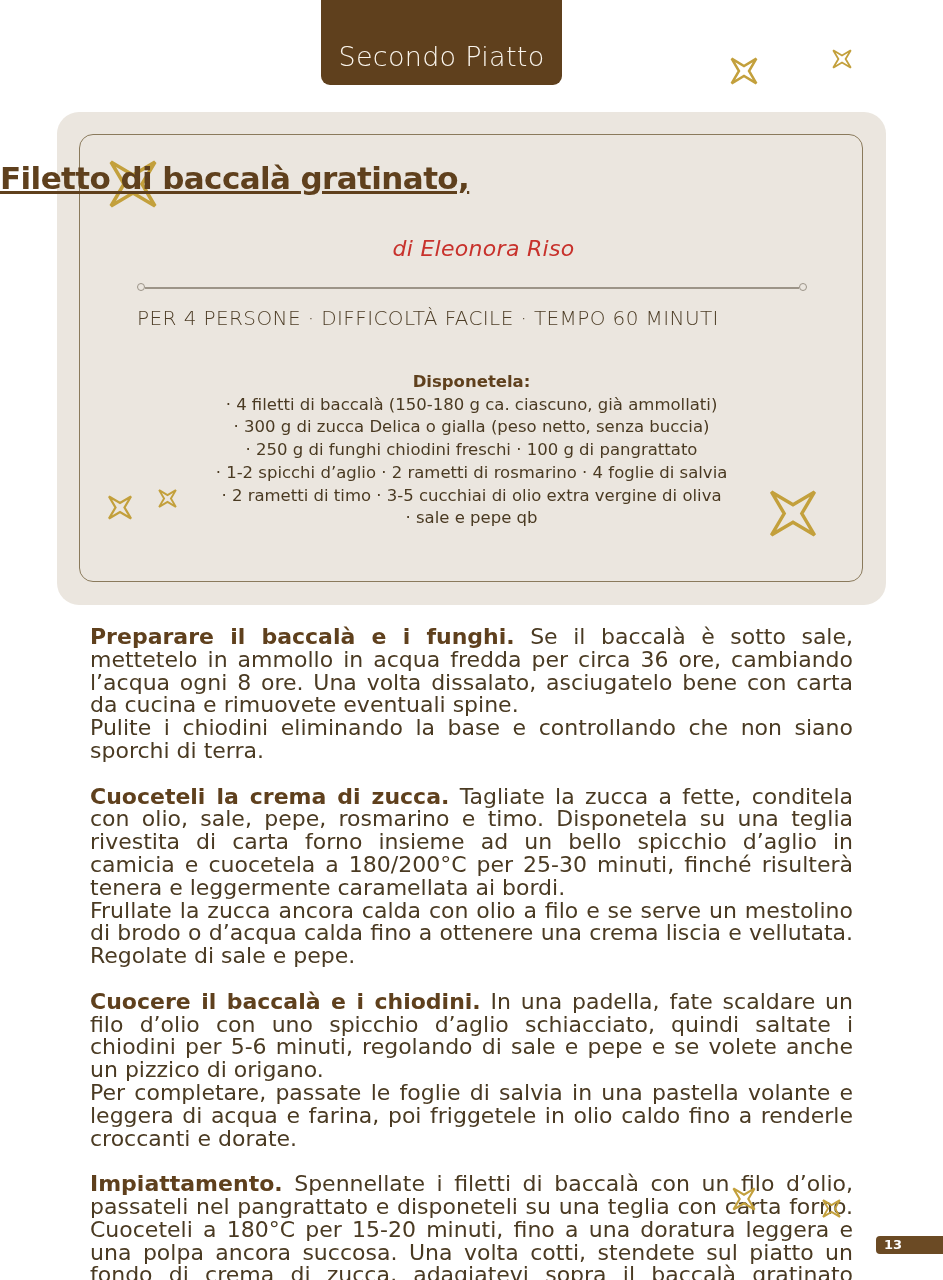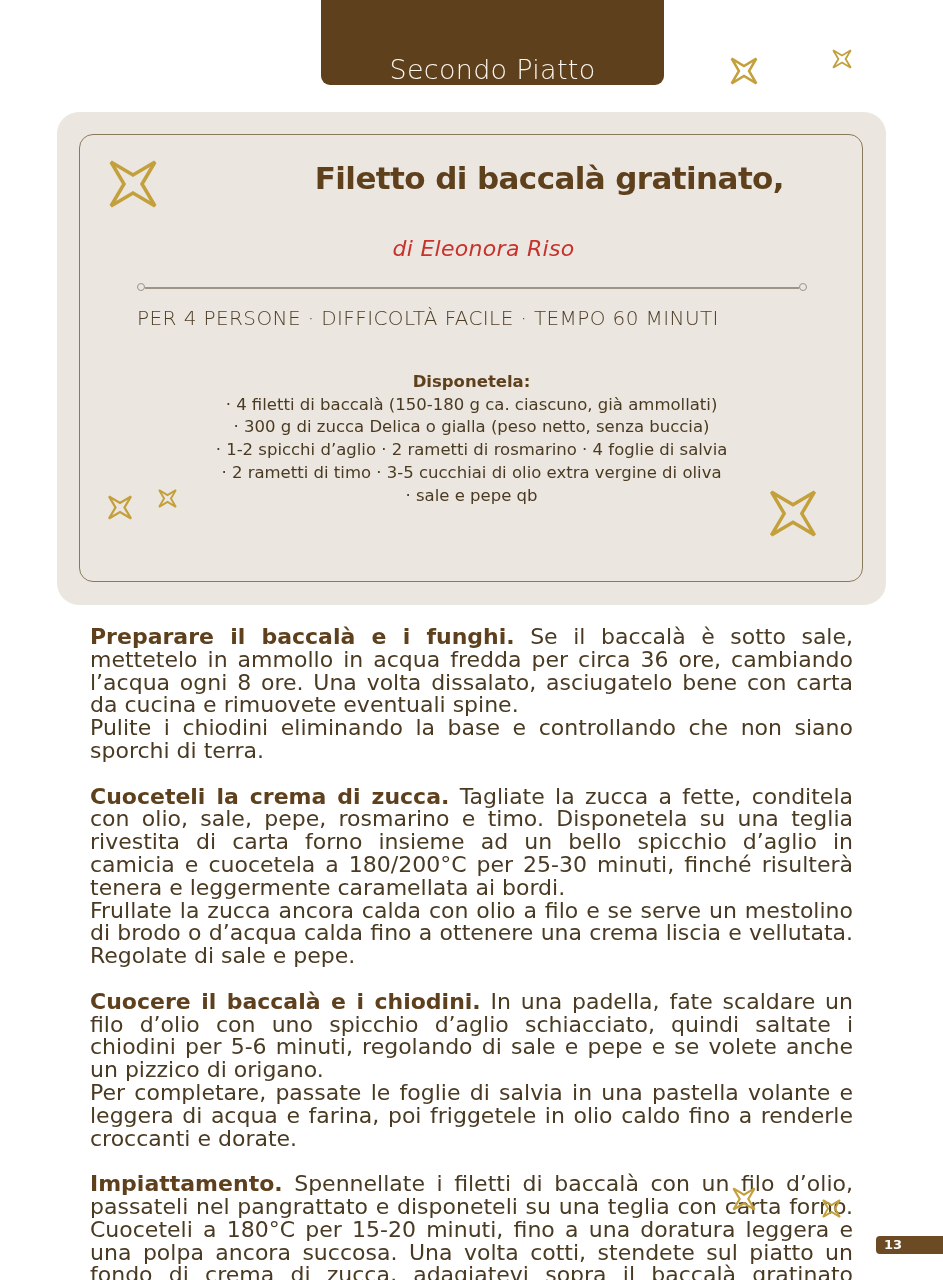--- a/index.html
+++ b/index.html
@@ -12,28 +12,29 @@
       height: 1280px;
       position: relative;
       overflow: hidden;
       font-family: "Liberation Sans", "DejaVu Sans", sans-serif;
       color: #4a3a22;
     }
     .header-tab {
       position: absolute;
       left: 321px;
       top: 0;
-      width: 343px;
+      width: 241px;
       height: 85px;
       background: #5f401d;
       border-radius: 0 0 9px 9px;
       display: flex;
       align-items: flex-end;
       justify-content: center;
       box-sizing: border-box;
+      padding-bottom: 13px;
     }
     .header-tab span {
       color: #fbf6ee;
       font-family: "DejaVu Sans", sans-serif;
       font-size: 27px;
       font-weight: 300;
       letter-spacing: 0.3px;
     }
     .star {
       position: absolute;
@@ -57,27 +58,28 @@
       height: 448px;
       border: 1.4px solid #8a7a5c;
       border-radius: 14px;
       box-sizing: border-box;
     }
     .title {
       position: absolute;
       left: 0;
       width: 784px;
       top: 160px;
-      text-align: right;
+      text-align: left;
       font-family: "DejaVu Sans", sans-serif;
       font-weight: bold;
       font-size: 31px;
       line-height: 37px;
       color: #5f401d;
       letter-spacing: -0.6px;
+      text-decoration: underline;
     }
     .author {
       position: absolute;
       left: 12px;
       width: 943px;
       top: 236px;
       text-align: center;
       font-family: "DejaVu Sans", sans-serif;
       font-style: italic;
       font-size: 22px;
@@ -224,20 +226,21 @@
   <div class="dot" style="left:0;"></div>
   <div class="dot" style="right:0;"></div>
 </div>
 
 <div class="meta">PER 4 PERSONE · DIFFICOLTÀ FACILE · TEMPO 60 MINUTI</div>
 
 <div class="ingredients">
   <div class="ing-title">Disponetela:</div>
   <div>· 4 filetti di baccalà (150-180 g ca. ciascuno, già ammollati)</div>
   <div>· 300 g di zucca Delica o gialla (peso netto, senza buccia)</div>
+  <div>· 250 g di funghi chiodini freschi · 100 g di pangrattato</div>
   <div>· 1-2 spicchi d’aglio · 2 rametti di rosmarino · 4 foglie di salvia</div>
   <div>· 2 rametti di timo · 3-5 cucchiai di olio extra vergine di oliva</div>
   <div>· sale e pepe qb</div>
 </div>
 
 <div class="body-text">
   <p>
     <span class="line-block">
       <span class="lead">Preparare il baccalà e i funghi.</span><span> Se il baccalà è sotto sale, mettetelo in ammollo in acqua fredda per circa 36 ore, cambiando l’acqua ogni 8 ore. Una volta dissalato, asciugatelo bene con carta da cucina e rimuovete eventuali spine.</span>
     </span>

